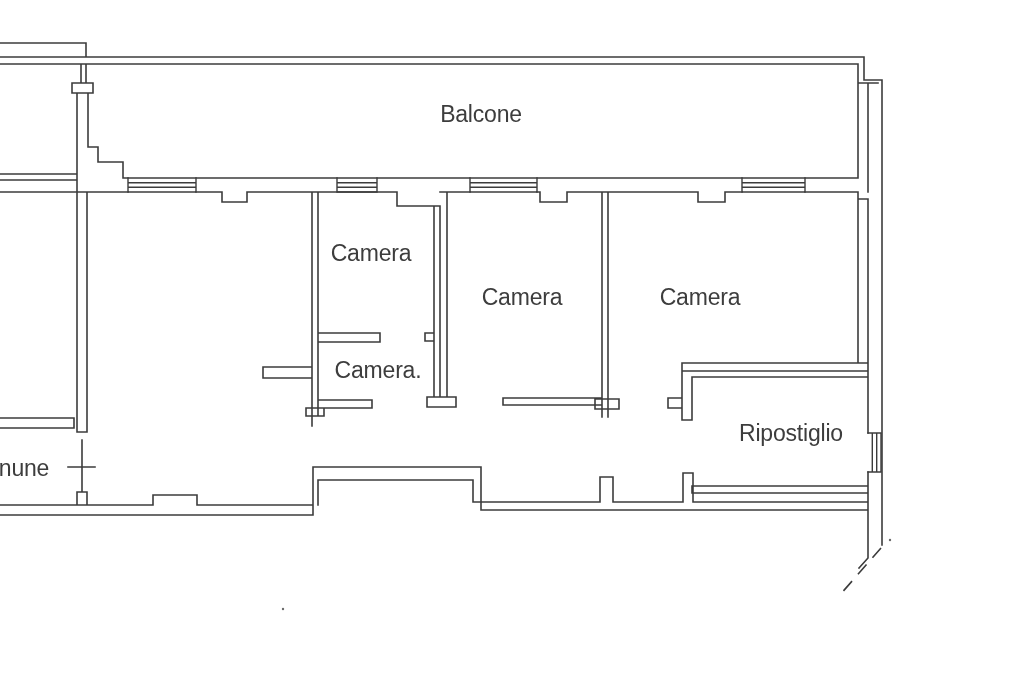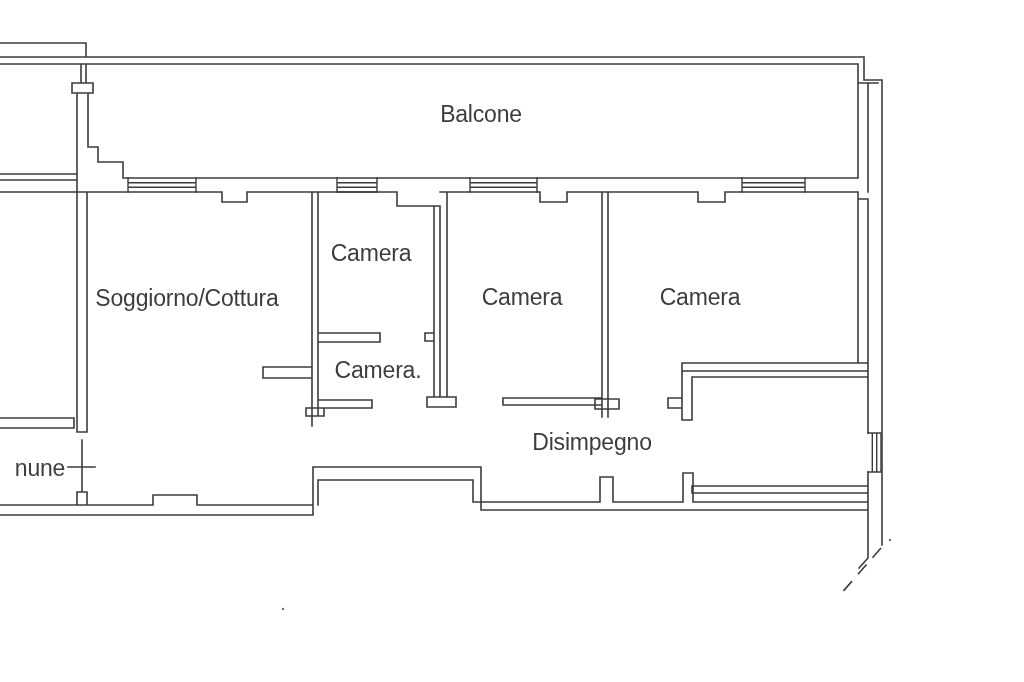--- a/index.html
+++ b/index.html
@@ -87,21 +87,20 @@
 
     <path fill="none" stroke="var(--line)" stroke-width="1.6" stroke-dasharray="13 9" d="M881,548 L839,596"></path>
 
     <g fill="#6a6a6a">
       <circle cx="283" cy="609" r="1.2"></circle>
       <circle cx="890" cy="540" r="1.2"></circle>
     </g>
   </svg>
 
   <span class="room-label" style="left:481px;top:114px">Balcone</span>
-  <span class="room-label" style="left:187px;top:298px">Soggiorno/Cottura</span>
   <span class="room-label" style="left:371px;top:253px">Camera</span>
   <span class="room-label" style="left:378px;top:370px">Camera.</span>
   <span class="room-label" style="left:522px;top:297px">Camera</span>
   <span class="room-label" style="left:700px;top:297px">Camera</span>
-  <span class="room-label" style="left:592px;top:442px">Disimpegno</span>
-  <span class="room-label" style="left:40px;top:468px">nune</span>
+  <span class="room-label" style="left:791px;top:433px">Ripostiglio</span>
+  <span class="room-label" style="left:24px;top:468px">nune</span>
 
 </div>
 
 </body></html>

